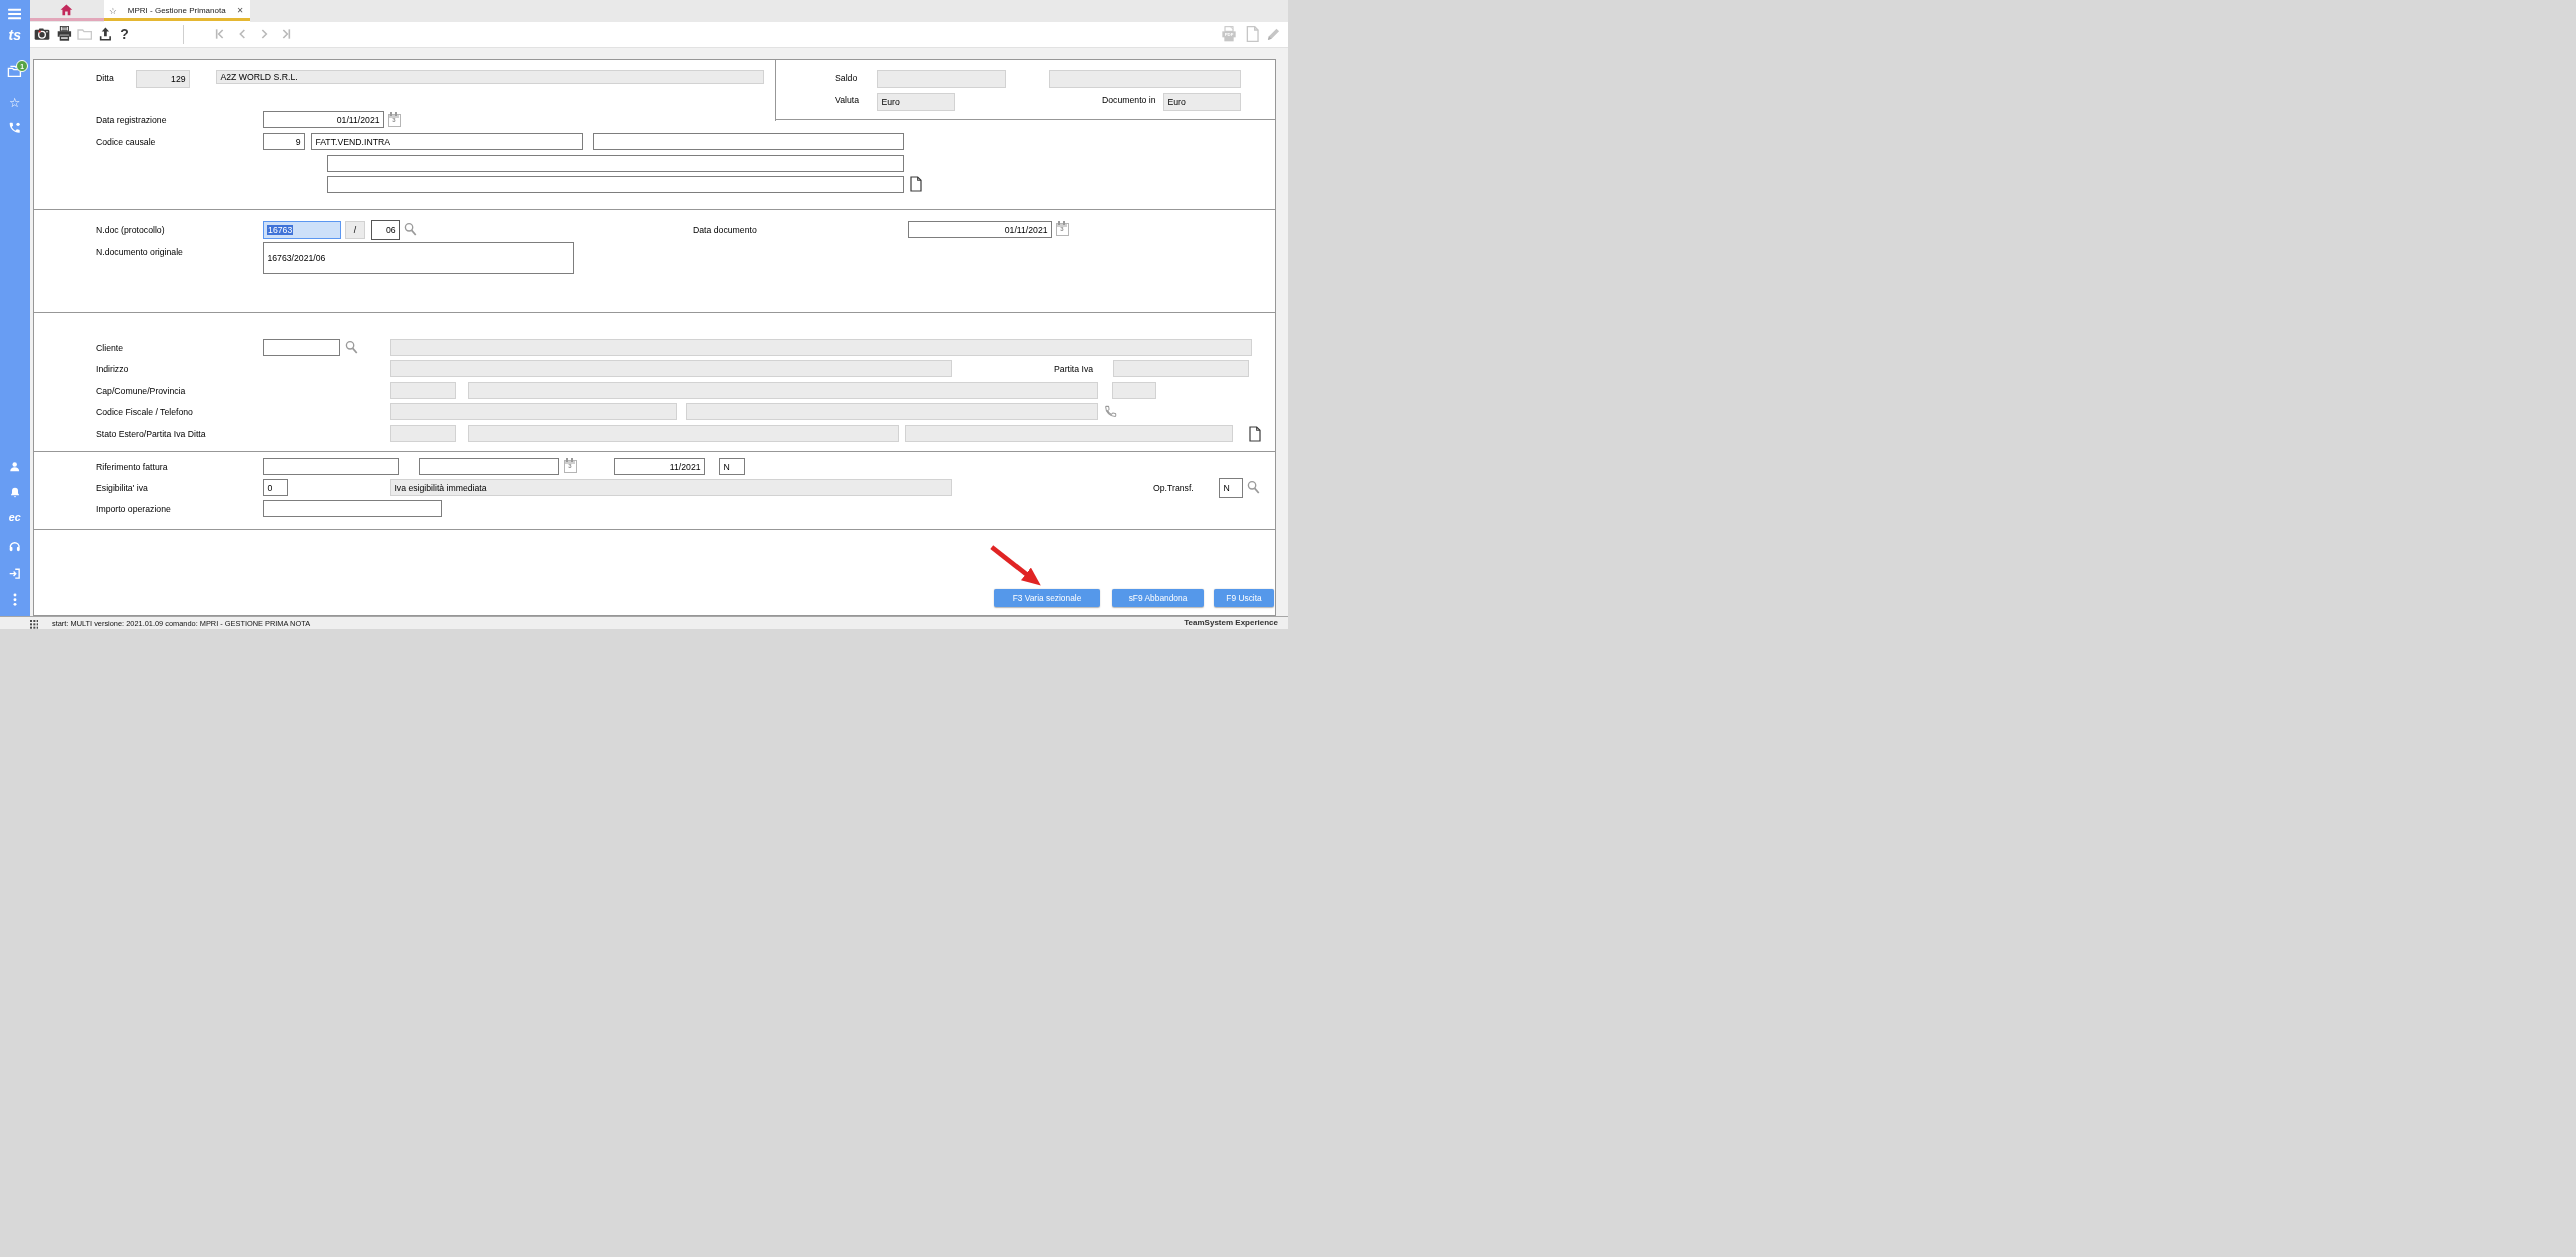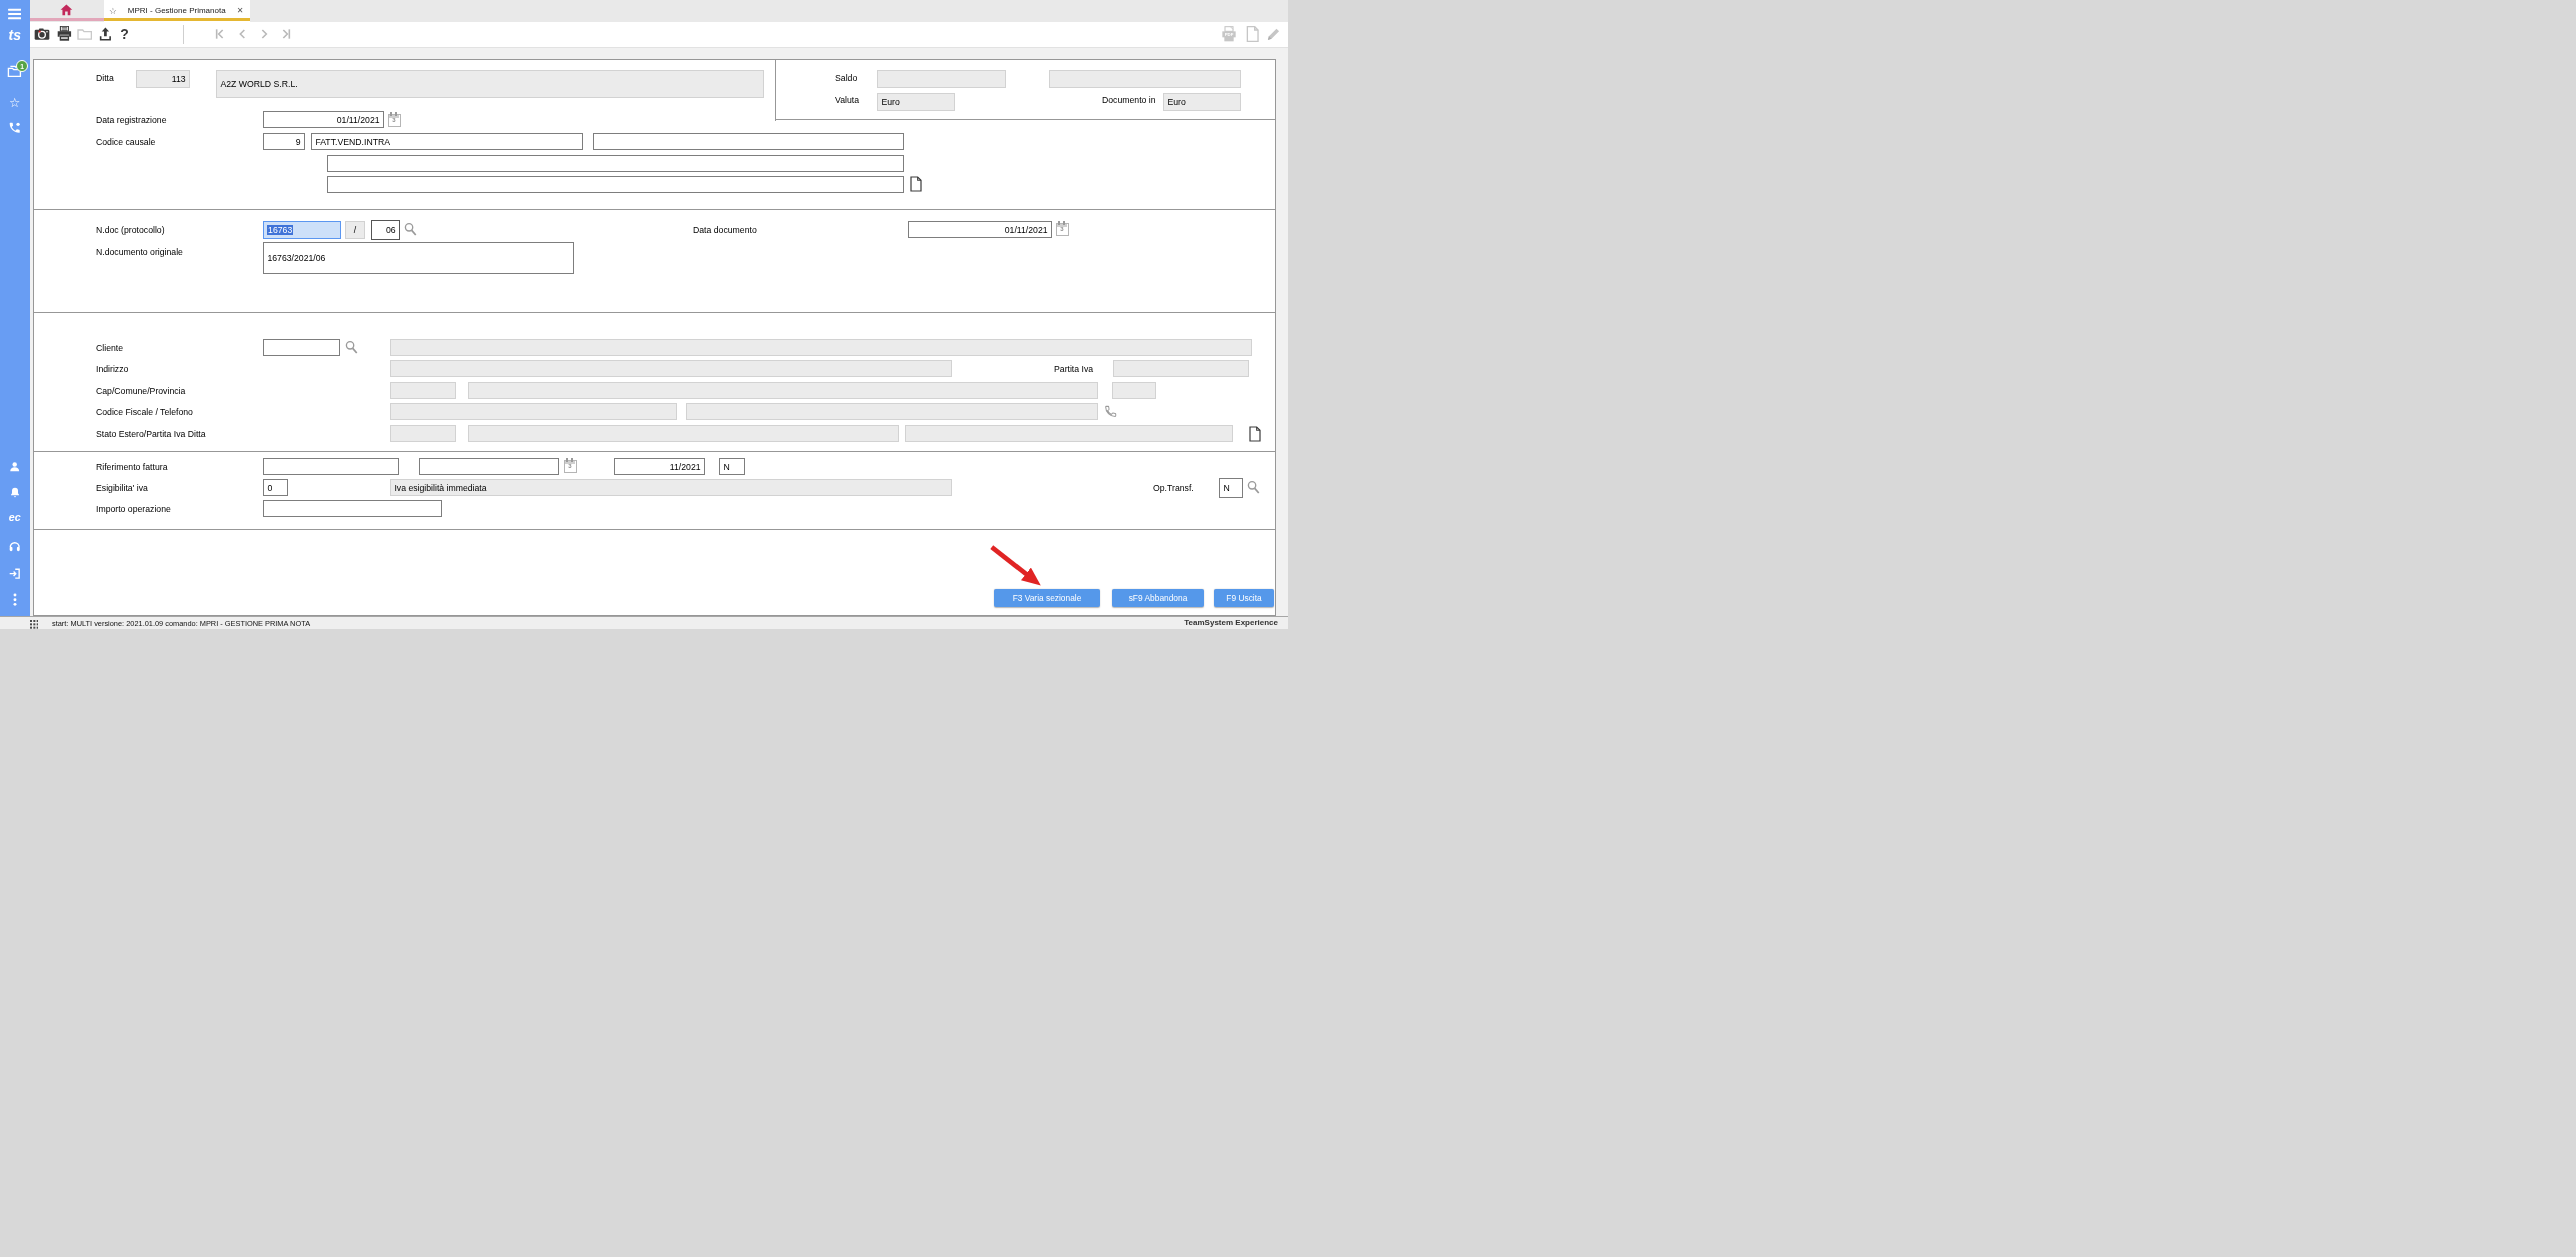--- a/index.html
+++ b/index.html
@@ -218,22 +218,22 @@
   <div class="mainbox"></div>
 
   <div class="hline" style="left:33px;top:209px;width:1243px"></div>
   <div class="hline" style="left:33px;top:312px;width:1243px"></div>
   <div class="hline" style="left:33px;top:451px;width:1243px"></div>
   <div class="hline" style="left:33px;top:529px;width:1243px"></div>
   <div class="vline" style="left:775px;top:59px;height:62px"></div>
   <div class="hline" style="left:775px;top:119px;width:501px"></div>
 
   <div class="lbl" style="left:58px;top:73px">Ditta</div>
-  <div class="fld ro ar" style="left:136px;top:70px;width:54px;height:18px">113</div>
-  <div class="fld ro" style="left:216px;top:70px;width:548px;height:28px">A2Z WORLD S.R.L.</div>
+  <div class="fld ro ar" style="left:136px;top:70px;width:54px;height:18px">129</div>
+  <div class="fld ro" style="left:216px;top:70px;width:548px;height:14px">A2Z WORLD S.R.L.</div>
 
   <div class="lbl" style="left:797px;top:73px">Saldo</div>
   <div class="fld ro" style="left:877px;top:70px;width:129px;height:18px"></div>
   <div class="fld ro" style="left:1049px;top:70px;width:192px;height:18px"></div>
   <div class="lbl" style="left:797px;top:95px">Valuta</div>
   <div class="fld ro" style="left:877px;top:93px;width:78px;height:18px">Euro</div>
   <div class="lbl" style="left:1064px;top:95px">Documento in</div>
   <div class="fld ro" style="left:1163px;top:93px;width:78px;height:18px">Euro</div>
 
   <div class="lbl" style="left:58px;top:115px">Data registrazione</div>

